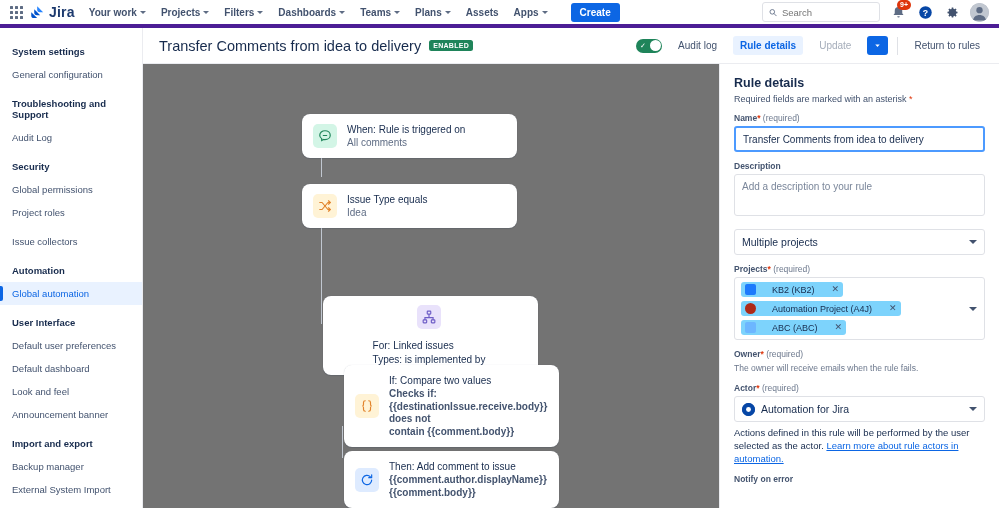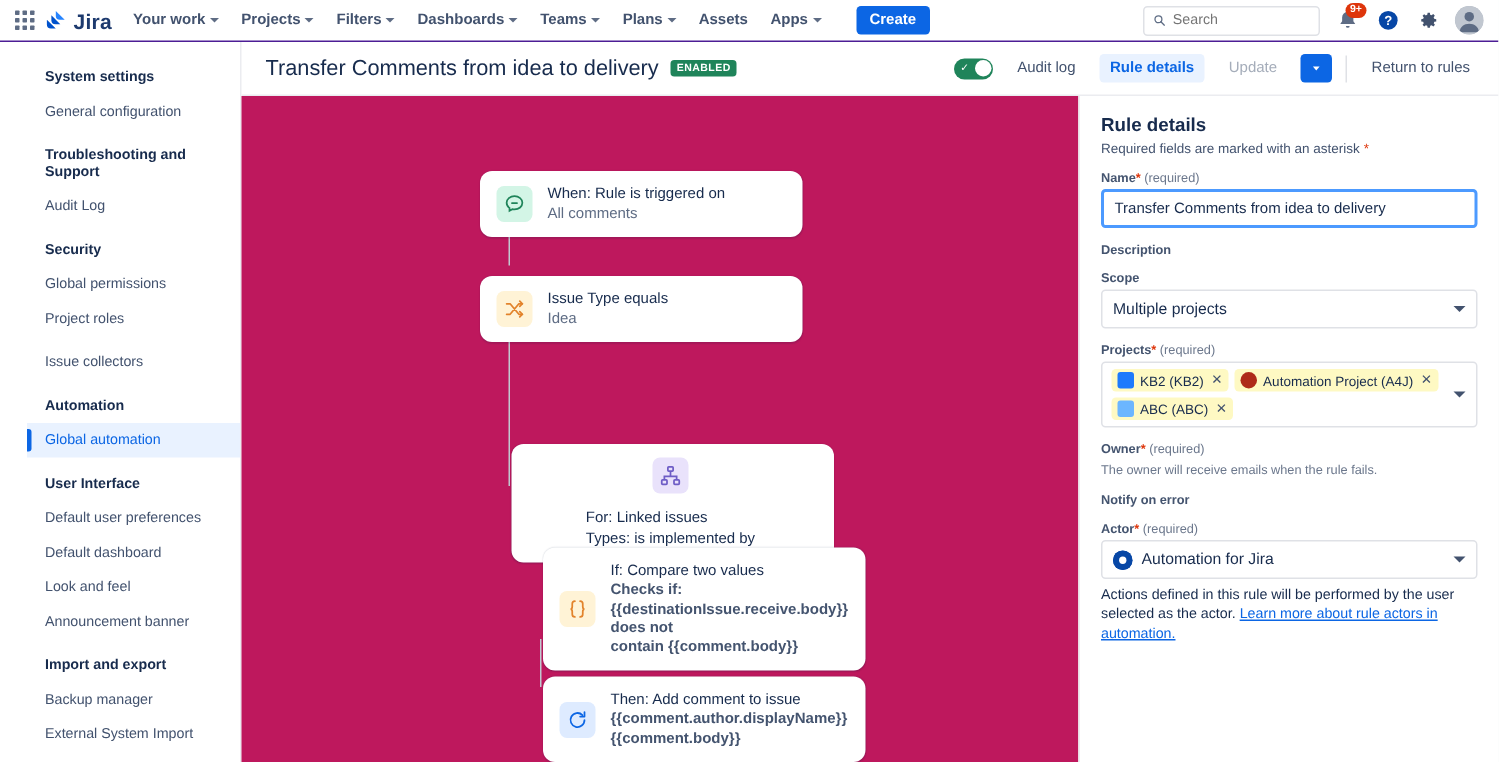--- a/index.html
+++ b/index.html
@@ -11,21 +11,21 @@
     overflow: hidden;
   }
   .app { position: relative; width: 999px; height: 508px; display: flex; flex-direction: column; }
 
   
   .topnav {
     height: 28px; flex: 0 0 28px;
     display: flex; align-items: center;
     padding: 0 10px 0 8px;
     background: #fff;
-    border-bottom: 1px solid #4c1d95;
+    border-bottom: 4px solid #4c1d95;
     gap: 0;
   }
   .grid-icon { width: 16px; height: 16px; display: grid; grid-template-columns: repeat(3,3px);
     grid-template-rows: repeat(3,3px); gap: 2px; justify-content: center; align-content: center; margin-right: 6px; }
   .grid-icon i { width: 3px; height: 3px; background: #5e6c84; border-radius: .5px; display: block; }
   .brand { display: flex; align-items: center; gap: 4px; margin-right: 12px; }
   .brand-logo { width: 15px; height: 15px; position: relative; }
   .brand-text { font-size: 14px; font-weight: 700; color: #1d3a6e; letter-spacing: .2px; }
   .nav-items { display: flex; align-items: center; gap: 11px; }
   .nav-item { font-size: 10px; color: #42526e; display: flex; align-items: center; gap: 3px; cursor: pointer;
@@ -41,21 +41,21 @@
     font-family: "Liberation Sans", sans-serif; background: transparent; }
   .icon-btn { width: 18px; height: 18px; display: flex; align-items: center; justify-content: center;
     position: relative; cursor: pointer; border-radius: 50%; }
   .badge { position: absolute; top: -3px; right: -4px; background: #de350b; color: #fff;
     font-size: 7px; font-weight: 700; border-radius: 7px; padding: 0px 3px; line-height: 10px; min-width: 14px;
     text-align: center; }
   .avatar-btn { width: 19px; height: 19px; border-radius: 50%; overflow: hidden;
     background: #b3bac5; display: flex; align-items: center; justify-content: center; cursor: pointer; }
 
   
-  .body { flex: 1; display: flex; min-height: 0; margin-left: 18px; }
+  .body { flex: 1; display: flex; min-height: 0; }
 
   
   .sidebar {
     width: 143px; flex: 0 0 143px; background: #fff;
     border-right: 1px solid #ebecf0;
     padding: 12px 0 0 0; overflow: hidden; position: relative;
   }
   .side-group-title { font-size: 9.5px; font-weight: 700; color: #172b4d; padding: 6px 12px 6px 12px; }
   .side-link { font-size: 9.5px; color: #42526e; padding: 6px 12px; cursor: pointer; position: relative;
     white-space: nowrap; overflow: hidden; text-overflow: ellipsis; }
@@ -81,21 +81,21 @@
   .hbtn { font-size: 10px; font-weight: 500; color: #42526e; padding: 4px 7px; border-radius: 3px; cursor: pointer;
     border: none; background: transparent; font-family: "Liberation Sans", sans-serif; white-space: nowrap; }
   .hbtn.selected { background: #e9f2ff; color: #0c66e4; font-weight: 600; }
   .hbtn.disabled { color: #a5adba; cursor: default; }
   .split-caret { background: #0c66e4; width: 21px; height: 19px; border-radius: 3px; display: flex;
     align-items: center; justify-content: center; cursor: pointer; }
   .divider-v { width: 1px; height: 18px; background: #dfe1e6; }
 
   
   .content { flex: 1; display: flex; min-height: 0; }
-  .canvas { flex: 1; position: relative; overflow: hidden; background: #be185d; padding: 10px 0 0 0; }
+  .canvas { flex: 1; position: relative; overflow: hidden; background: #737373; padding: 10px 0 0 0; }
   .canvas-inner { position: relative; width: 100%; height: 100%; }
 
   .node { position: absolute; background: #fff; border-radius: 8px; display: flex; align-items: center;
     gap: 10px; padding: 9px 14px 9px 11px; box-shadow: 0 1px 1px rgba(9,30,66,.12), 0 0 1px rgba(9,30,66,.16);
     cursor: pointer; }
   .node-ico { width: 24px; height: 24px; border-radius: 5px; flex: 0 0 24px;
     display: flex; align-items: center; justify-content: center; }
   .node-txt { display: flex; flex-direction: column; gap: 1px; min-width: 0; }
   .node-title { font-size: 10px; color: #172b4d; line-height: 13px; }
   .node-sub { font-size: 10px; color: #5e6c84; line-height: 12px; }
@@ -125,21 +125,21 @@
   .fselect { width: 100%; min-height: 26px; border: 1px solid #dfe1e6; border-radius: 3px;
     display: flex; align-items: center; padding: 0 7px; font-size: 10.5px; color: #172b4d; cursor: pointer;
     background: #fff; gap: 6px; }
   .fselect .val { flex: 1; white-space: nowrap; overflow: hidden; text-overflow: ellipsis; }
   .chev { width: 0; height: 0; border-left: 4px solid transparent; border-right: 4px solid transparent;
     border-top: 4.5px solid #42526e; flex: 0 0 auto; }
   .chips-select { width: 100%; border: 1px solid #dfe1e6; border-radius: 3px; padding: 4px 6px;
     display: flex; flex-wrap: wrap; gap: 4px; align-items: center; background: #fff; cursor: pointer;
     position: relative; padding-right: 20px; }
   .chips-select .chev { position: absolute; right: 7px; top: 50%; transform: translateY(-50%); }
-  .chip { background: #fef9c3; border-radius: 3px; padding: 2px 4px; display: flex; align-items: center; gap: 4px;
+  .chip { background: #7dd3fc; border-radius: 3px; padding: 2px 4px; display: flex; align-items: center; gap: 16px;
     font-size: 9px; color: #172b4d; }
   .chip-avatar { width: 11px; height: 11px; border-radius: 2px; flex: 0 0 11px; }
   .chip-x { color: #42526e; font-size: 9px; cursor: pointer; line-height: 1; padding-left: 1px; }
   .helper { font-size: 8.5px; color: #6b778c; margin-top: 3px; line-height: 12px; }
   .helper-dark { font-size: 9.5px; color: #172b4d; margin-top: 4px; line-height: 13px; }
   .link { color: #0c66e4; text-decoration: underline; cursor: pointer; }
   .user-avatar { width: 14px; height: 14px; border-radius: 50%; background: #b3bac5; flex: 0 0 14px;
     display: flex; align-items: center; justify-content: center; overflow: hidden; }
   .app-avatar { width: 13px; height: 13px; border-radius: 50%; background: #0747a6; flex: 0 0 13px;
     display: flex; align-items: center; justify-content: center; }
@@ -398,24 +398,24 @@
           <div class="field">
             <label class="flabel">
               <span>Name</span><span class="req-star">*</span>
               <span class="opt">(required)</span>
             </label>
             <input class="finput" value="Transfer Comments from idea to delivery" style="">
           </div>
 
           <div class="field">
             <label class="flabel">Description</label>
-          </div>
-
-          <div class="field">
-            <label class="flabel">Scope</label>
+            <textarea class="ftext" placeholder="Add a description to your rule" style=""></textarea>
+          </div>
+
+          <div class="field">
             <div class="fselect">
               <span class="val">Multiple projects</span>
               <span class="chev"></span>
             </div>
           </div>
 
           <div class="field">
             <label class="flabel">
               <span>Projects</span><span class="req-star">*</span>
               <span class="opt">(required)</span>
@@ -442,43 +442,43 @@
 
           <div class="field">
             <label class="flabel">
               <span>Owner</span><span class="req-star">*</span>
               <span class="opt">(required)</span>
             </label>
             <div class="helper">The owner will receive emails when the rule fails.</div>
           </div>
 
           <div class="field">
-            <label class="flabel">Notify on error</label>
-
-          </div>
-
-          <div class="field">
             <label class="flabel">
               <span>Actor</span><span class="req-star">*</span>
               <span class="opt">(required)</span>
             </label>
             <div class="fselect">
               <span class="app-avatar">
                 <svg width="13" height="13" viewBox="0 0 24 24">
                   <circle cx="12" cy="12" r="12" fill="#0747a6"></circle>
                   <circle cx="12" cy="12" r="4.5" fill="#ffffff"></circle>
                 </svg>
               </span>
               <span class="val">Automation for Jira</span>
               <span class="chev"></span>
             </div>
             <div class="helper-dark">
               <span>Actions defined in this rule will be performed by the user selected as the actor.</span>
               <span class="link">Learn more about rule actors in automation.</span>
             </div>
           </div>
 
+          <div class="field">
+            <label class="flabel">Notify on error</label>
+
+          </div>
+
         </div>
 
       </div>
     </div>
   </div>
 </div>
 
 </body></html>

